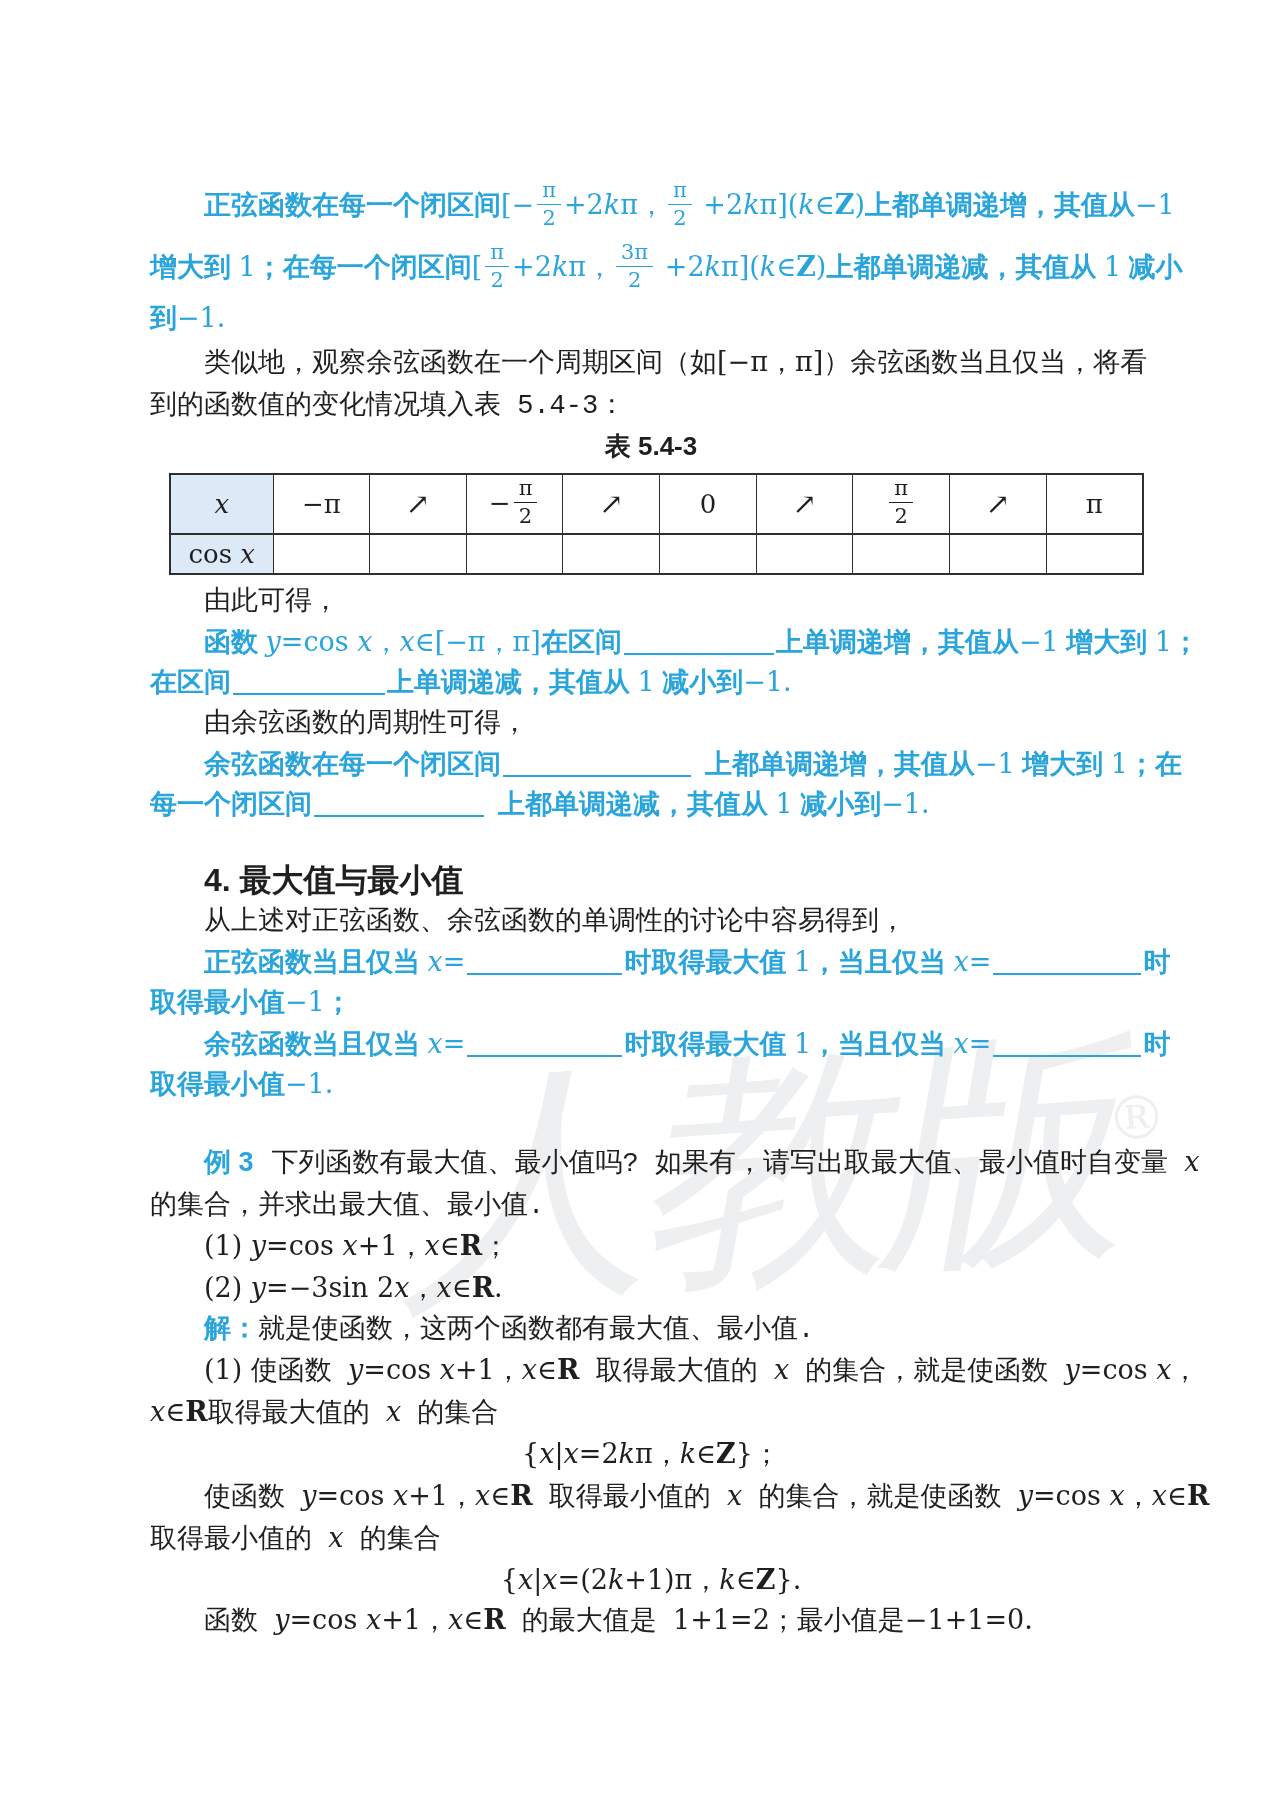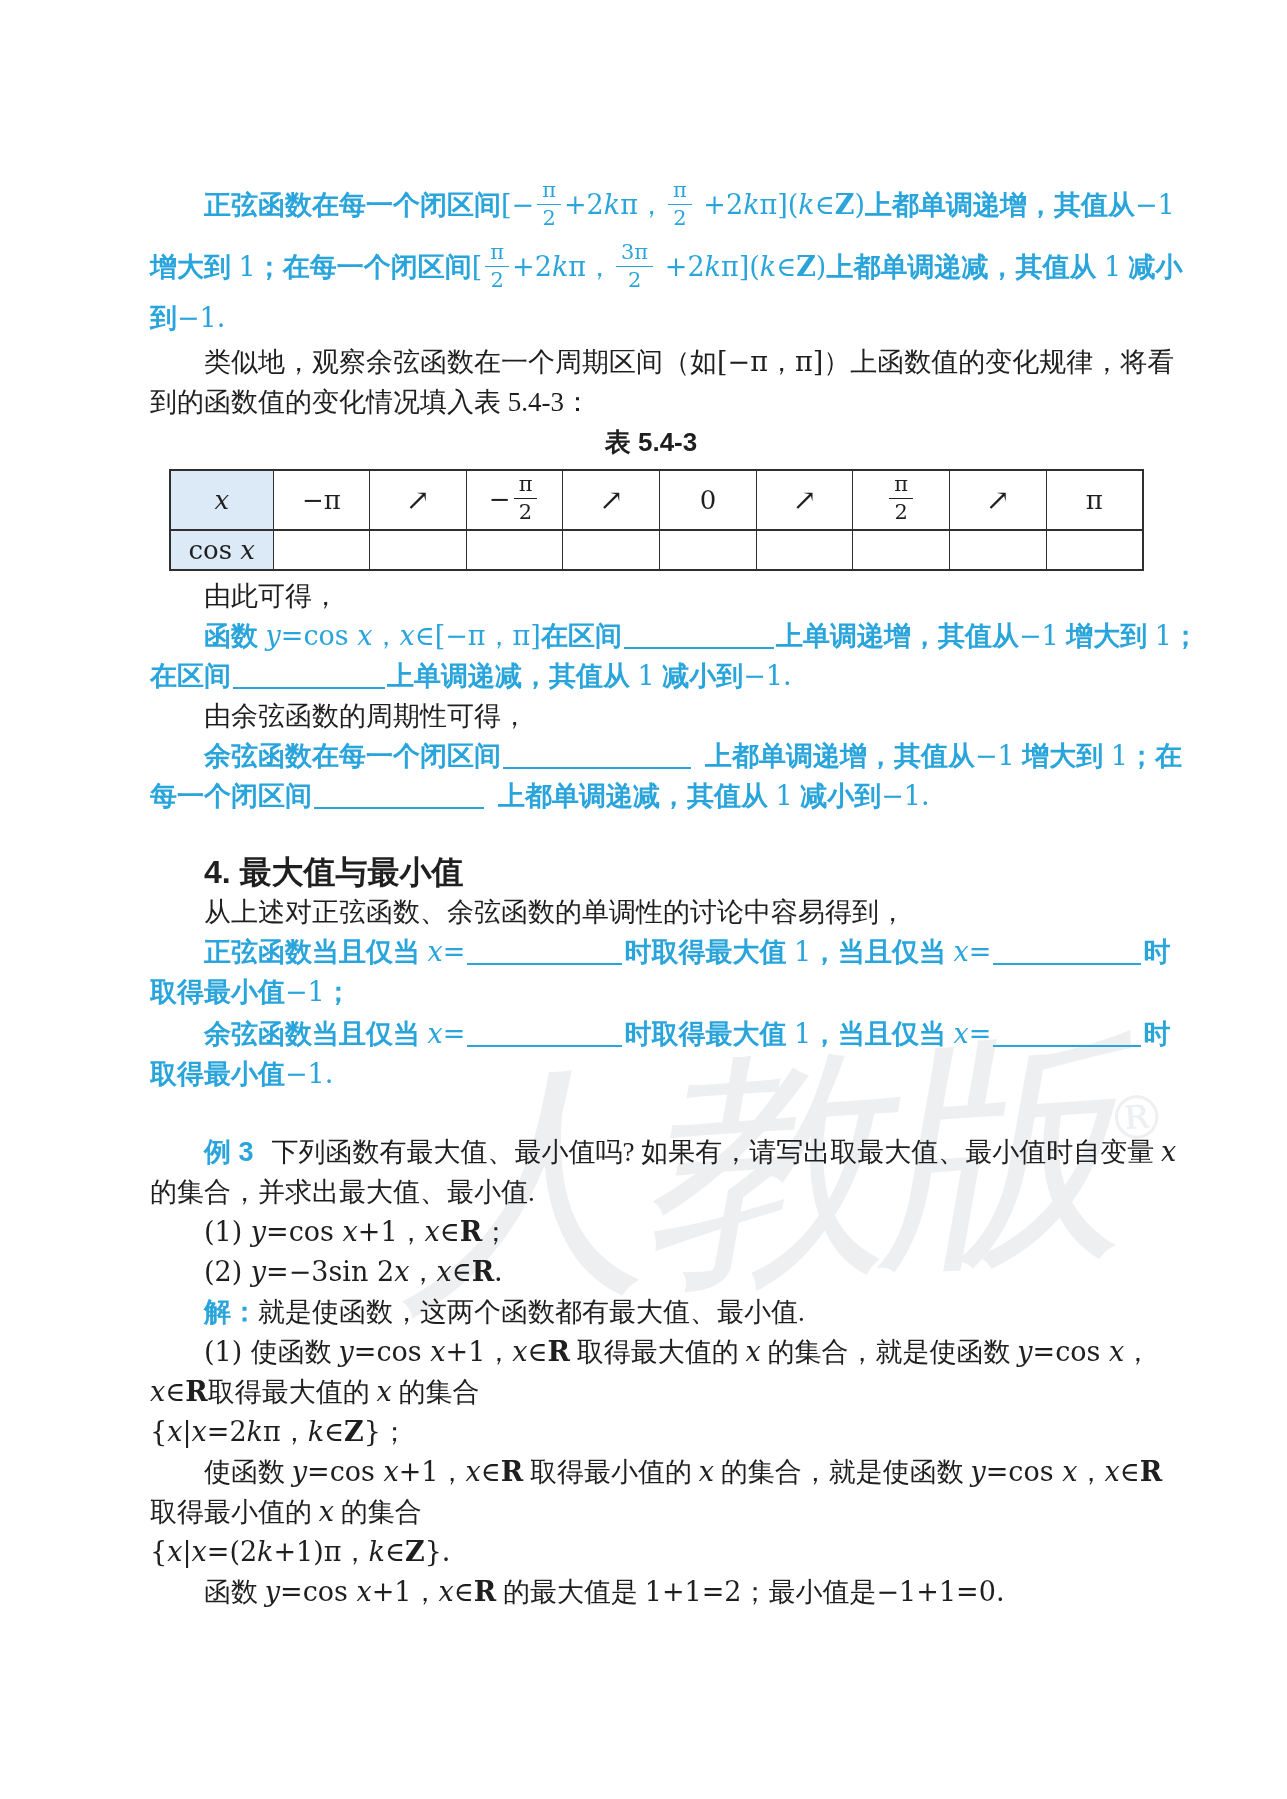--- a/index.html
+++ b/index.html
@@ -6,25 +6,25 @@
   html,body { background:#ffffff; }
   body {
     width:1287px; height:1799px; position:relative; overflow:hidden;
     font-family:"DejaVu Serif", serif; color:#1f1f1f;
     --accent:#2aa5dc; --thbg:#dce9f6;
   }
   .content { position:absolute; left:150px; top:174px; width:1002px; font-size:27px; }
   .ln  { min-height:40px; line-height:40px; white-space:nowrap; }
   .lnf { height:62px; line-height:62px; white-space:nowrap; }
   .ind { padding-left:54px; }
-  .center { text-align:left; white-space:nowrap; }
+  .center { text-align:center; white-space:nowrap; }
   .sp { width:100%; }
 
   
-  .tc { font-family:Liberation Serif, serif; }
+  .tc { font-family:Liberation Mono, monospace; }
   .tm { font-family:"DejaVu Serif", serif; }
   .tv { font-family:"DejaVu Serif", serif; font-style:italic; }
   .tb { font-family:"DejaVu Serif", serif; font-weight:700; }
   .ta { color:var(--accent); font-weight:700; font-family:"Liberation Sans", sans-serif; }
 
   .blue .tc { color:var(--accent); font-weight:700; font-family:"Liberation Sans", sans-serif; }
   .blue .tm, .blue .tv { color:var(--accent); font-weight:400; }
   .blue .tb { color:var(--accent); }
   .blue .frac { color:var(--accent); }
 
@@ -65,21 +65,21 @@
 
 <div class="watermark"><span>人教版</span><span class="reg">®</span></div>
 
 <div class="content z">
 
   <div class="lnf ind blue"><span class="tc">正弦函数在每一个闭区间</span><span class="tm">[</span><span class="tm">−</span><span class="frac"><span class="num">π</span><span class="den">2</span></span><span class="tm">+2</span><span class="tv">k</span><span class="tm">π，</span><span class="frac"><span class="num">π</span><span class="den">2</span></span><span class="tm"> +2</span><span class="tv">k</span><span class="tm">π</span><span class="tm">](</span><span class="tv">k</span><span class="tm">∈</span><span class="tb">Z</span><span class="tm">)</span><span class="tc">上都单调递增，其值从</span><span class="tm">−1</span></div>
   <div class="lnf blue"><span class="tc">增大到 </span><span class="tm">1</span><span class="tc">；在每一个闭区间</span><span class="tm">[</span><span class="frac"><span class="num">π</span><span class="den">2</span></span><span class="tm">+2</span><span class="tv">k</span><span class="tm">π，</span><span class="frac"><span class="num">3π</span><span class="den">2</span></span><span class="tm"> +2</span><span class="tv">k</span><span class="tm">π</span><span class="tm">](</span><span class="tv">k</span><span class="tm">∈</span><span class="tb">Z</span><span class="tm">)</span><span class="tc">上都单调递减，其值从 </span><span class="tm">1</span><span class="tc"> 减小</span></div>
   <div class="ln blue"><span class="tc">到</span><span class="tm">−1.</span></div>
 
   <div class="sp" style="height:4px"></div>
-  <div class="ln ind"><span class="tc">类似地，观察余弦函数在一个周期区间（如</span><span class="tm">[−π，π]</span><span class="tc">）上函数值的变化规律，将看</span></div>
+  <div class="ln ind"><span class="tc">类似地，观察余弦函数在一个周期区间（如</span><span class="tm">[−π，π]</span><span class="tc">）余弦函数当且仅当，将看</span></div>
   <div class="ln"><span class="tc">到的函数值的变化情况填入表 5.4-3：</span></div>
 
   <div class="tbl-caption">表 5.4-3</div>
   <div class="sp" style="height:7px"></div>
 
   <table class="t543">
     <colgroup>
       <col style="width:103px">
         <col>
         <col>

